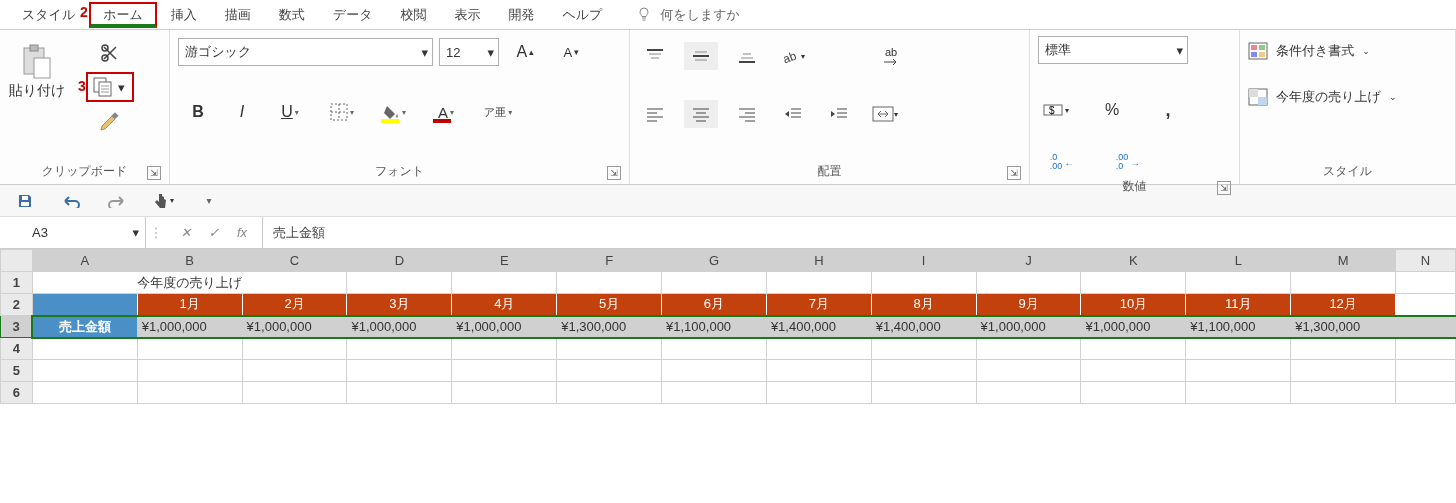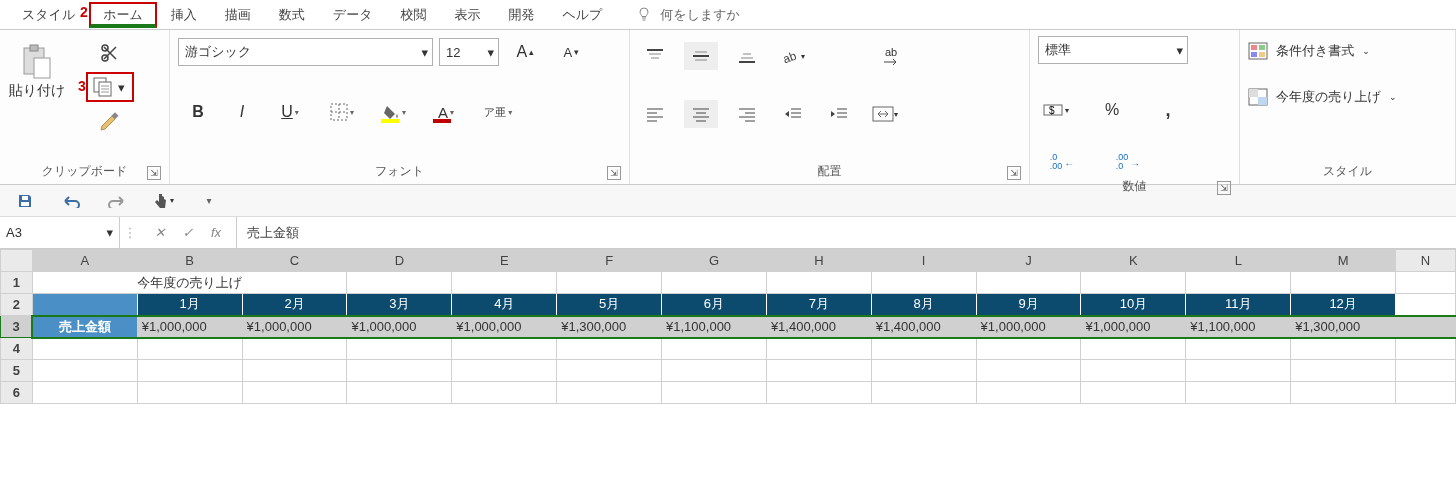--- a/index.html
+++ b/index.html
@@ -44,37 +44,37 @@
 .num-select { border: 1px solid #b0b0b0; height: 28px; width: 150px; padding: 0 20px 0 6px; background: #fff; position: relative; display: flex; align-items: center; }
 .num-row { display: flex; gap: 20px; margin-top: 12px; }
 .num-btn { width: 36px; height: 28px; display: flex; align-items: center; justify-content: center; gap: 2px; }
 
 .style-group .style-row { display: flex; align-items: center; gap: 8px; margin-bottom: 8px; cursor: pointer; }
 .style-group svg { flex-shrink: 0; }
 
 .qat { display: flex; align-items: center; height: 32px; gap: 24px; padding: 0 14px; background: #f7f7f7; border-bottom: 1px solid #ddd; }
 .qat-btn { width: 22px; height: 22px; display: flex; align-items: center; justify-content: center; }
 
-.formula-bar { display: flex; align-items: center; height: 32px; border-bottom: 1px solid #ccc; }
+.formula-bar { display: flex; align-items: center; height: 32px; border-bottom: 1px solid #ccc; padding-left: 26px; }
 .name-box { width: 120px; height: 100%; border-right: 1px solid #ccc; padding: 0 20px 0 6px; display: flex; align-items: center; position: relative; }
 .name-box .chev { position: absolute; right: 6px; }
 .fb-btns { display: flex; align-items: center; gap: 8px; padding: 0 10px; border-right: 1px solid #ccc; height: 100%; }
 .fb-btn { width: 20px; color: #888; text-align: center; font-style: italic; }
 .fb-input { flex: 1; padding: 0 10px; color: #444; }
 
 .sheet { position: relative; }
 .sheet table { border-collapse: collapse; table-layout: fixed; }
 .sheet th, .sheet td { border: 1px solid #d0d0d0; height: 22px; padding: 0 4px; font-size: 13px; overflow: hidden; white-space: nowrap; }
 .colhdr th { background: #eaeaea; color: #444; font-weight: normal; text-align: center; }
 .rowhdr { background: #eaeaea; text-align: center; width: 32px; color: #444; }
 .rowhdr.sel { background: #cfe8cf; border: 1px solid #1a7a1a; }
 .colhdr th.sel { background: #d0d0d0; }
 .corner { background: #eaeaea; width: 32px; }
 .title-cell { text-align: center; }
-.hdr-cell { background: #0c4a6e; color: #fff; text-align: center; border: 1px solid #fff !important; }
+.hdr-cell { background: #c2410c; color: #fff; text-align: center; border: 1px solid #fff !important; }
 .hdr-cell.first { background: #4a90c7; }
 .data-cell { }
 .label-cell { background: #4a90c7; color: #fff; text-align: center; font-weight: bold; }
 .row3 td, .row3 th.rowhdr { background: #d0d0d0; }
 .row3 .label-cell { background: #4a90c7; }
 .green-border td { border-top: 2px solid #1a7a1a !important; border-bottom: 2px solid #1a7a1a !important; }
 .green-border td:first-of-type { border-left: 2px solid #1a7a1a !important; }
 </style>
 </head>
 <body>

